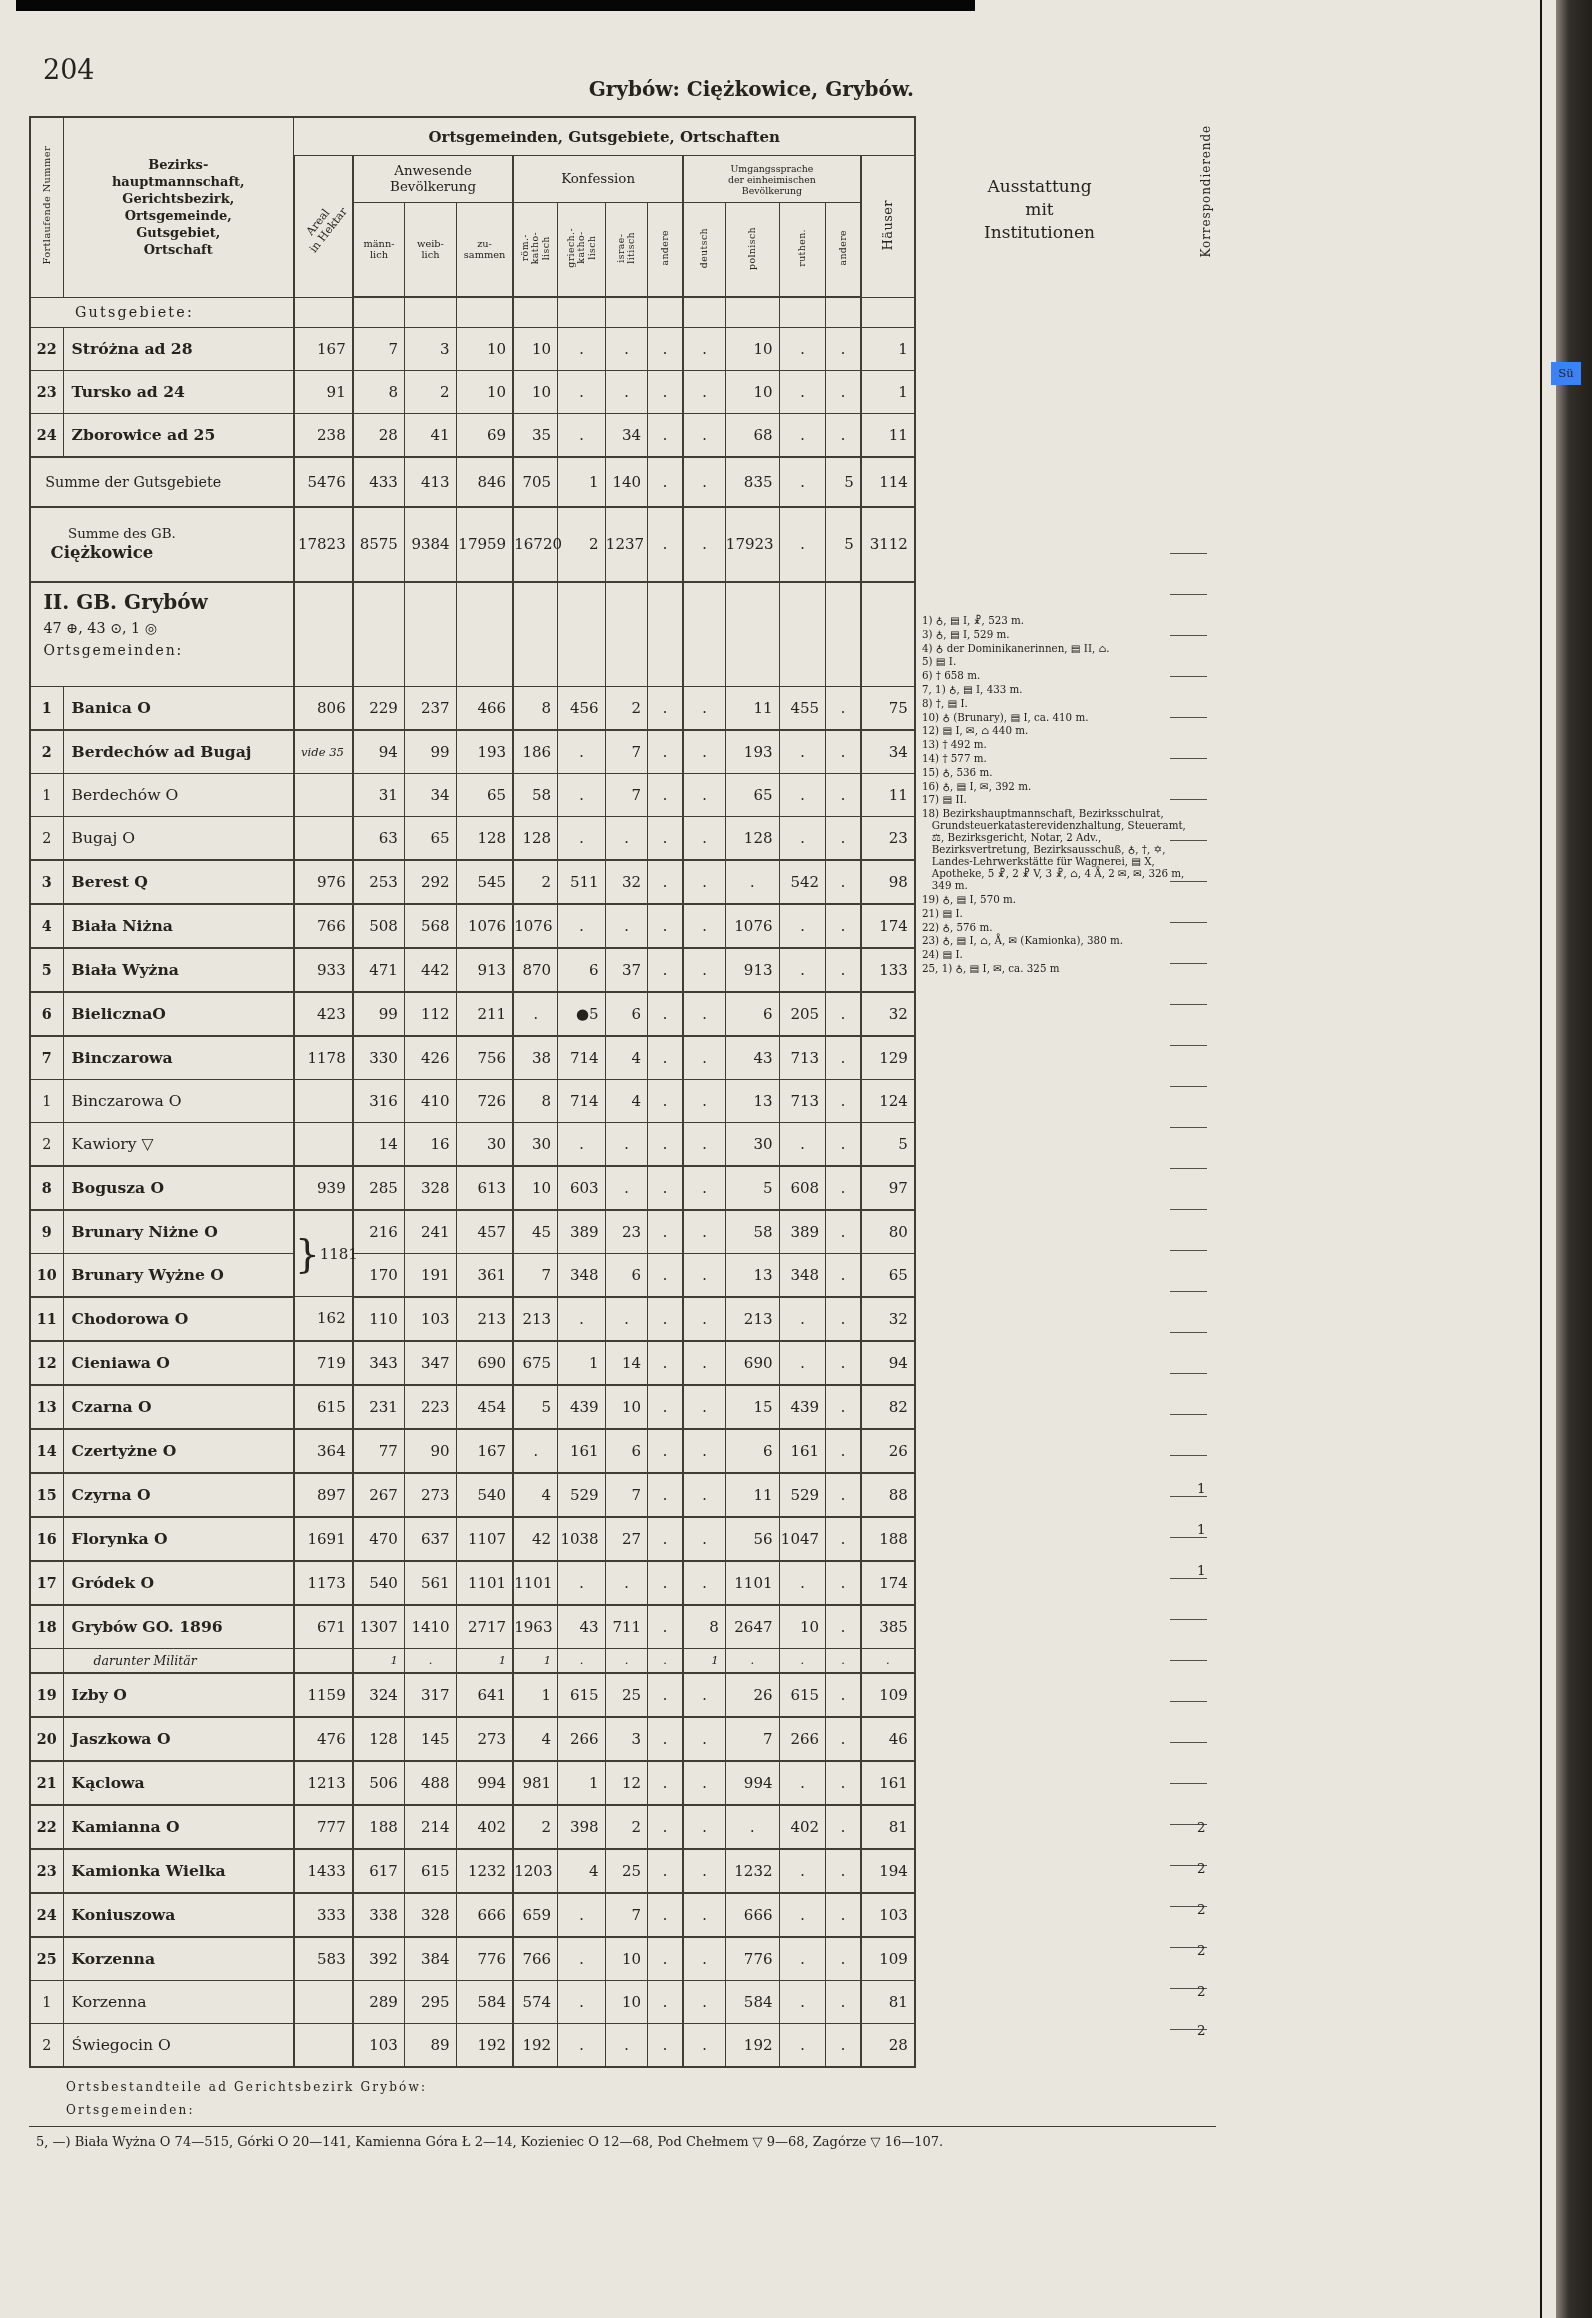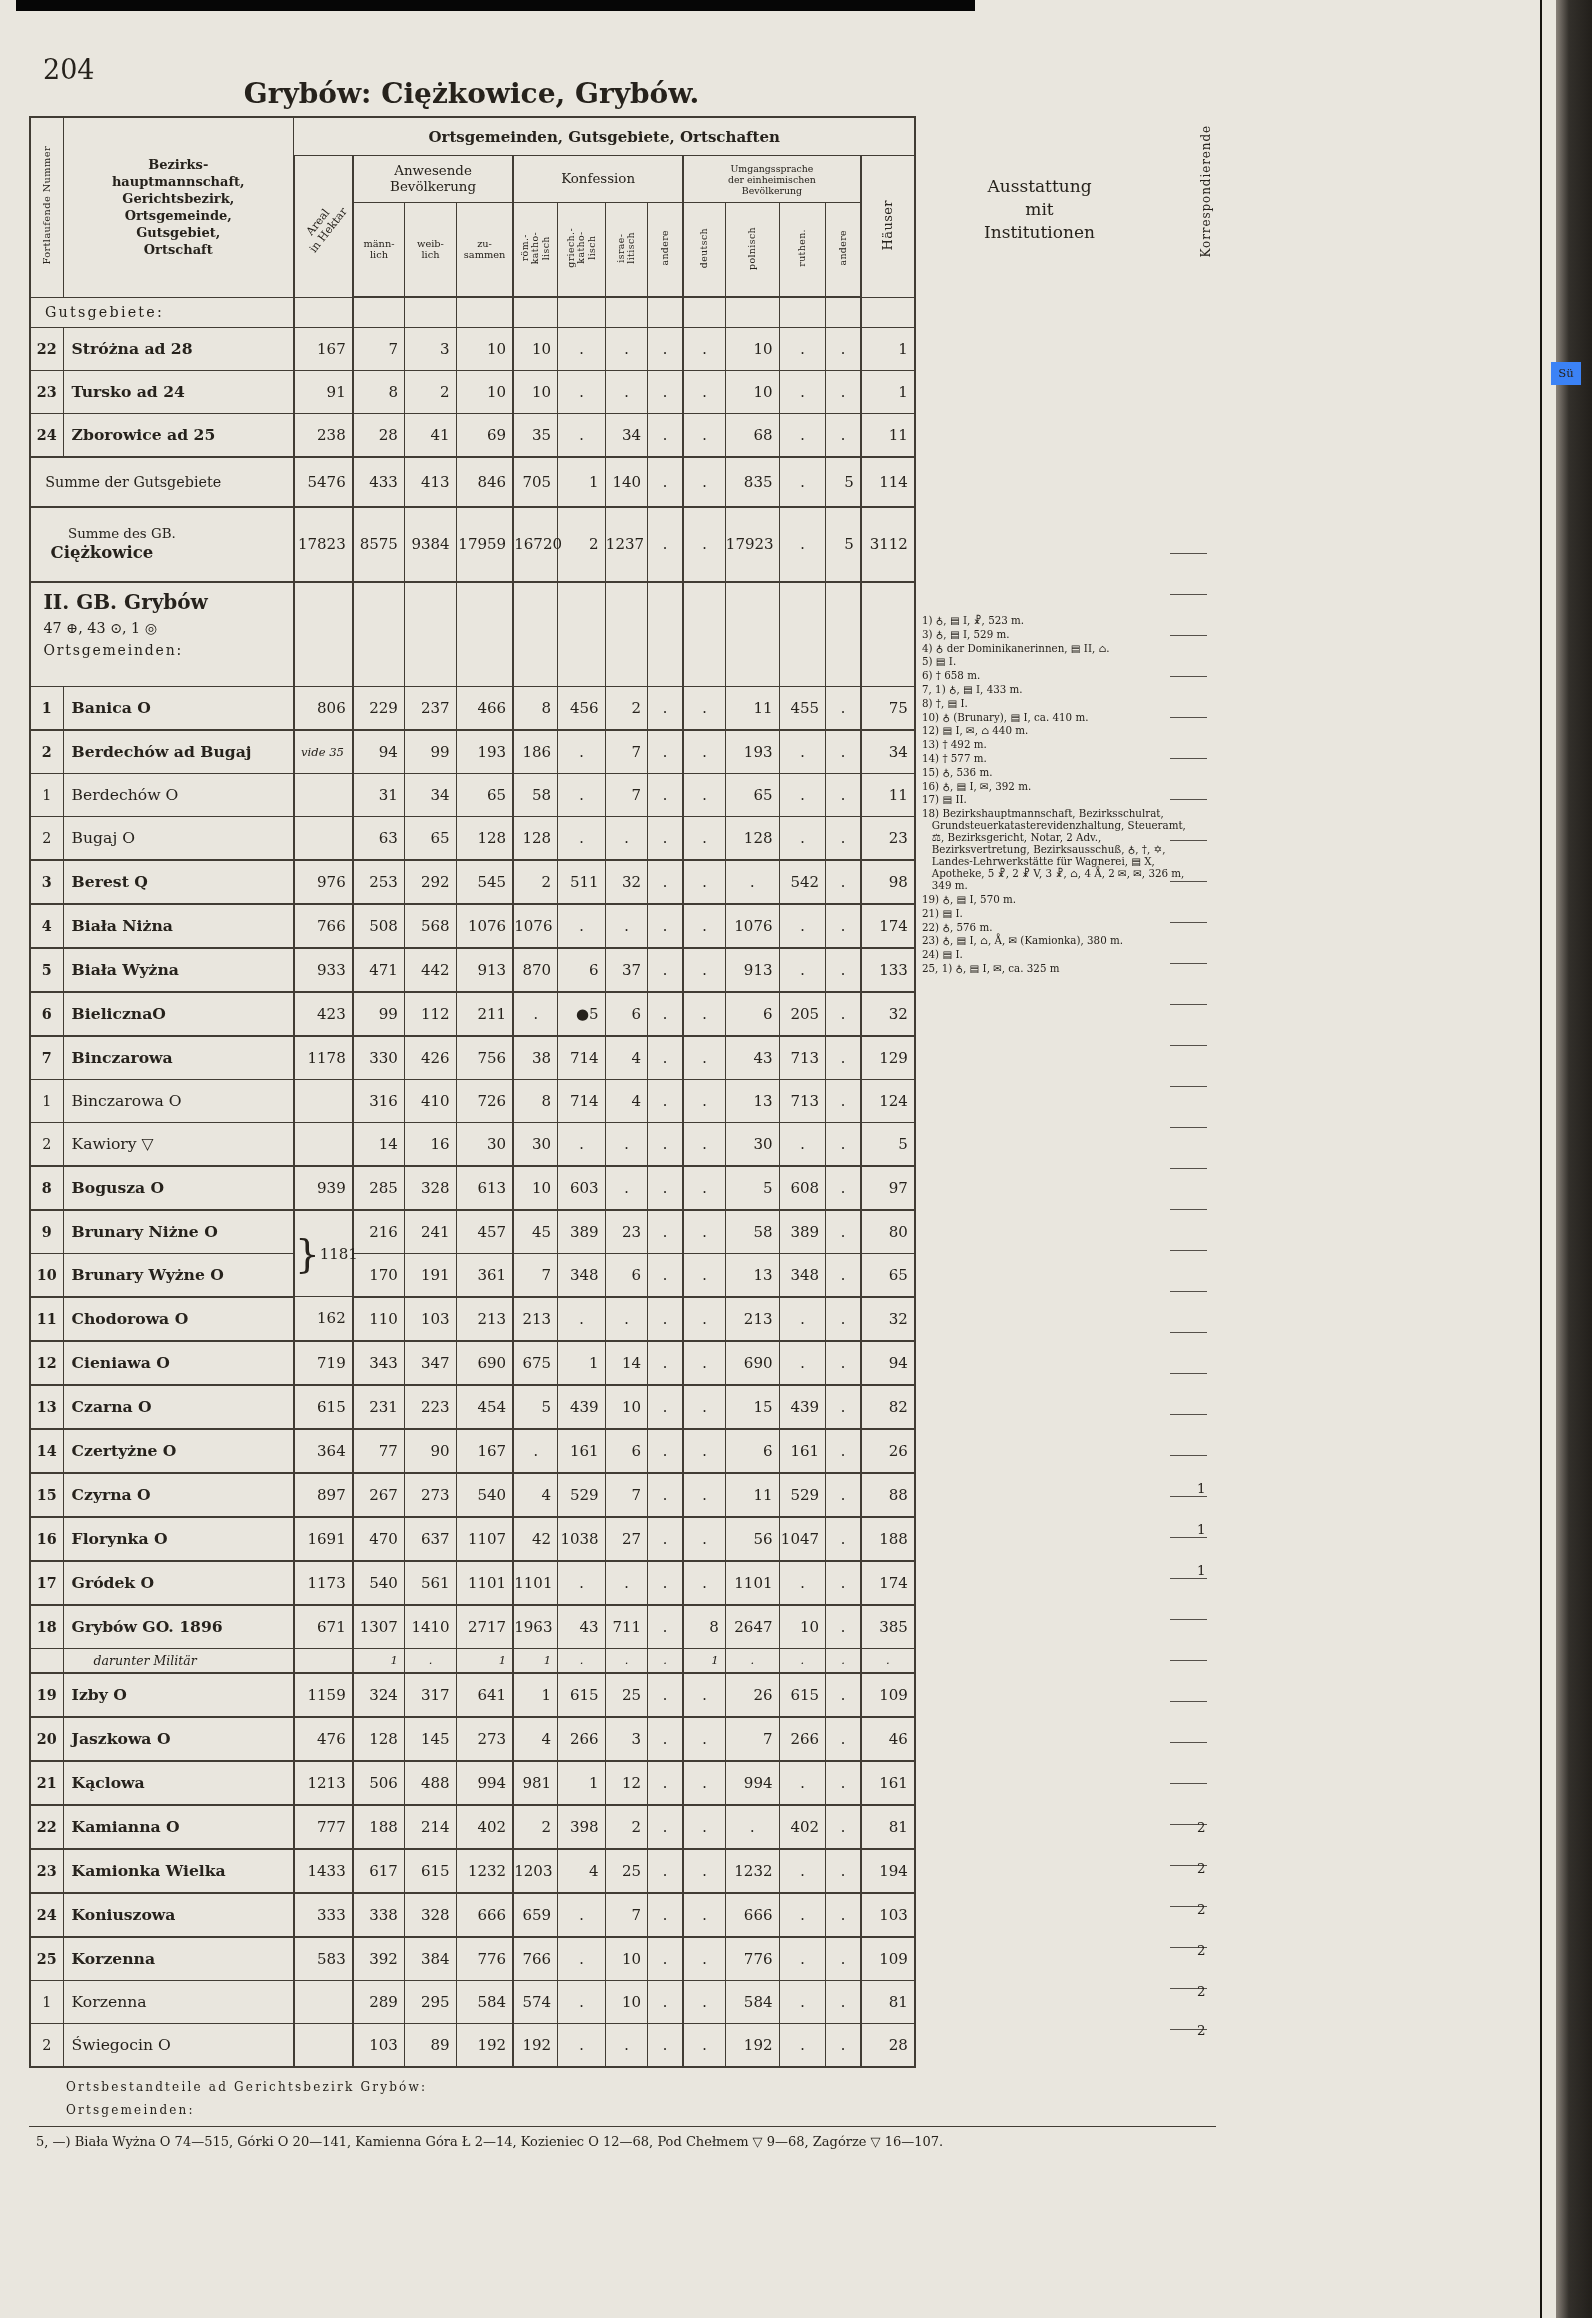--- a/index.html
+++ b/index.html
@@ -1,21 +1,21 @@
 <!DOCTYPE html>
 <html style="font-size:14.3px"><head>
 <meta charset="utf-8">
 <style>
   :root{ --ln:#413c34; --ink:#26221c; --paper:#e9e6de; }
   html,body{margin:0;padding:0;background:#d8d4cc;}
   .page{position:relative;width:1592px;height:2319px;background:var(--paper);
         font-family:"DejaVu Serif","DejaVu Sans","Liberation Serif",serif;color:var(--ink);overflow:hidden;}
   .top-bar{position:absolute;left:16px;top:0;width:959px;height:10.7px;background:#060606;}
   .page-number{position:absolute;left:43px;top:54px;font-size:27px;}
-  .page-title{position:absolute;left:29px;top:77px;width:885px;text-align:center;font-size:28px;font-weight:700;}
+  .page-title{position:absolute;left:29px;top:77px;width:885px;text-align:right;font-size:20px;font-weight:700;}
 
   .table-wrap{position:absolute;left:29px;top:116px;width:887px;}
   table{border-collapse:collapse;table-layout:fixed;width:887px;border:2.7px double var(--ln);}
   th,td{border-left:0.9px solid var(--ln);border-top:0.9px solid var(--ln);padding:0;vertical-align:middle;}
   .dl{border-left:2.7px double var(--ln) !important;}
   thead tr:last-child th{border-bottom:2.7px double var(--ln);}
   .sep2 td{border-bottom:2.7px double var(--ln);}
 
   col.w-nr{width:32px;} col.w-name{width:223px;} col.w-areal{width:57px;}
   col.w-m{width:50px;} col.w-w{width:50px;} col.w-z{width:55px;}
@@ -46,21 +46,21 @@
   .cell-name{text-align:left;padding-left:8px;font-size:15.6px;}
   .cell-name.b{font-weight:700;}
   .sub .cell-name{font-weight:400;}
   .r-d td{height:42px;}
   .ital td{height:23px;}
   .ital .cell-name{font-style:italic;font-size:12.5px;padding-left:30px;font-weight:400;}
   .ital .v{font-style:italic;font-size:11.6px;}
 
   .r-label td{height:28.5px;}
   .cell-label{text-align:left;vertical-align:middle;}
-  .r-label .tl0{letter-spacing:2.2px;font-size:14.3px;padding-left:14px;}
+  .r-label .tl0{letter-spacing:2.2px;font-size:14.3px;padding-left:44px;}
   .r-group td{height:96px;vertical-align:top;}
   .r-group .cell-label{padding:7.1px 0 0 12.5px;}
   .r-group .tl0{font-weight:700;font-size:20px;}
   .r-group .tl1{font-size:14.3px;margin-top:6.2px;}
   .r-group .tl2{font-size:14px;letter-spacing:1.8px;margin-top:6.2px;}
   .r-sum td{height:48px;}
   .r-sum .tl0{font-size:14.3px;padding-left:14.3px;}
   .r-sum2 td{height:73px;}
   .r-sum2 .tl0{font-size:13.4px;padding-left:37px;}
   .r-sum2 .tl1{font-weight:700;font-size:16.5px;padding-left:19.6px;margin-top:1.8px;}

